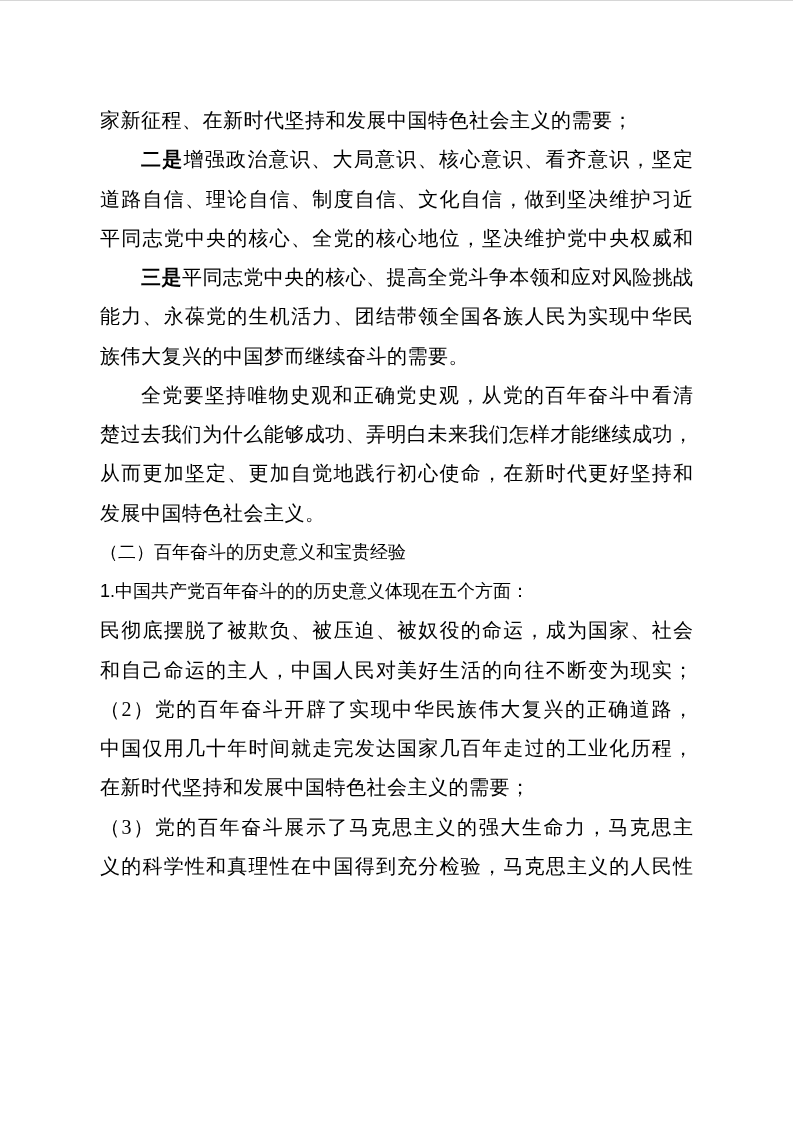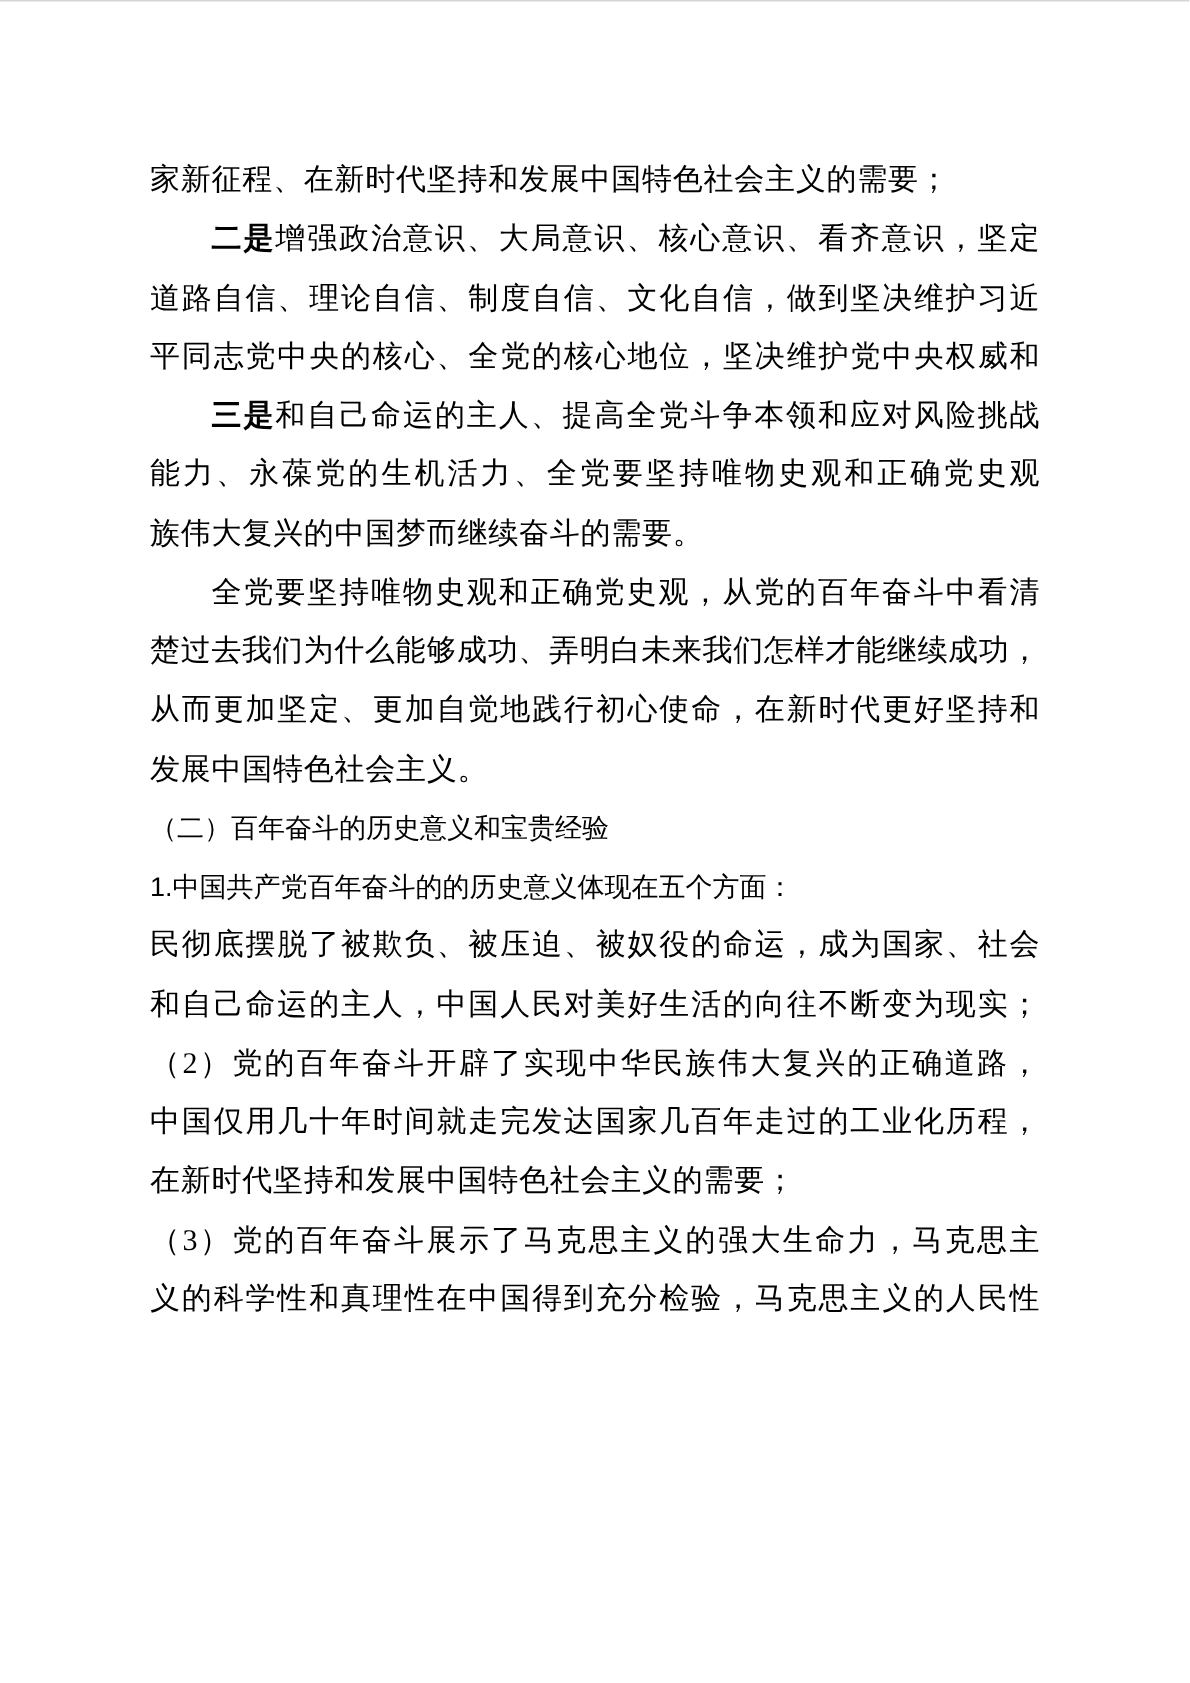--- a/index.html
+++ b/index.html
@@ -60,24 +60,24 @@
     <div class="line j ind">
       <span class="lead">二是</span><span>增强政治意识、大局意识、核心意识、看齐意识，坚定</span>
     </div>
 
     <div class="line j">道路自信、理论自信、制度自信、文化自信，做到坚决维护习近</div>
 
     <div class="line j">平同志党中央的核心、全党的核心地位，坚决维护党中央权威和</div>
 
 
     <div class="line j ind">
-      <span class="lead">三是</span><span>和自己命运的主人、提高全党斗争本领和应对风险挑战</span>
+      <span class="lead">三是</span><span>平同志党中央的核心、提高全党斗争本领和应对风险挑战</span>
     </div>
 
-    <div class="line j">能力、永葆党的生机活力、全党要坚持唯物史观和正确党史观</div>
+    <div class="line j">能力、永葆党的生机活力、团结带领全国各族人民为实现中华民</div>
 
     <div class="line">族伟大复兴的中国梦而继续奋斗的需要。</div>
 
     <div class="line j ind">全党要坚持唯物史观和正确党史观，从党的百年奋斗中看清</div>
 
     <div class="line j">楚过去我们为什么能够成功、弄明白未来我们怎样才能继续成功，</div>
 
     <div class="line j">从而更加坚定、更加自觉地践行初心使命，在新时代更好坚持和</div>
 
     <div class="line">发展中国特色社会主义。</div>

